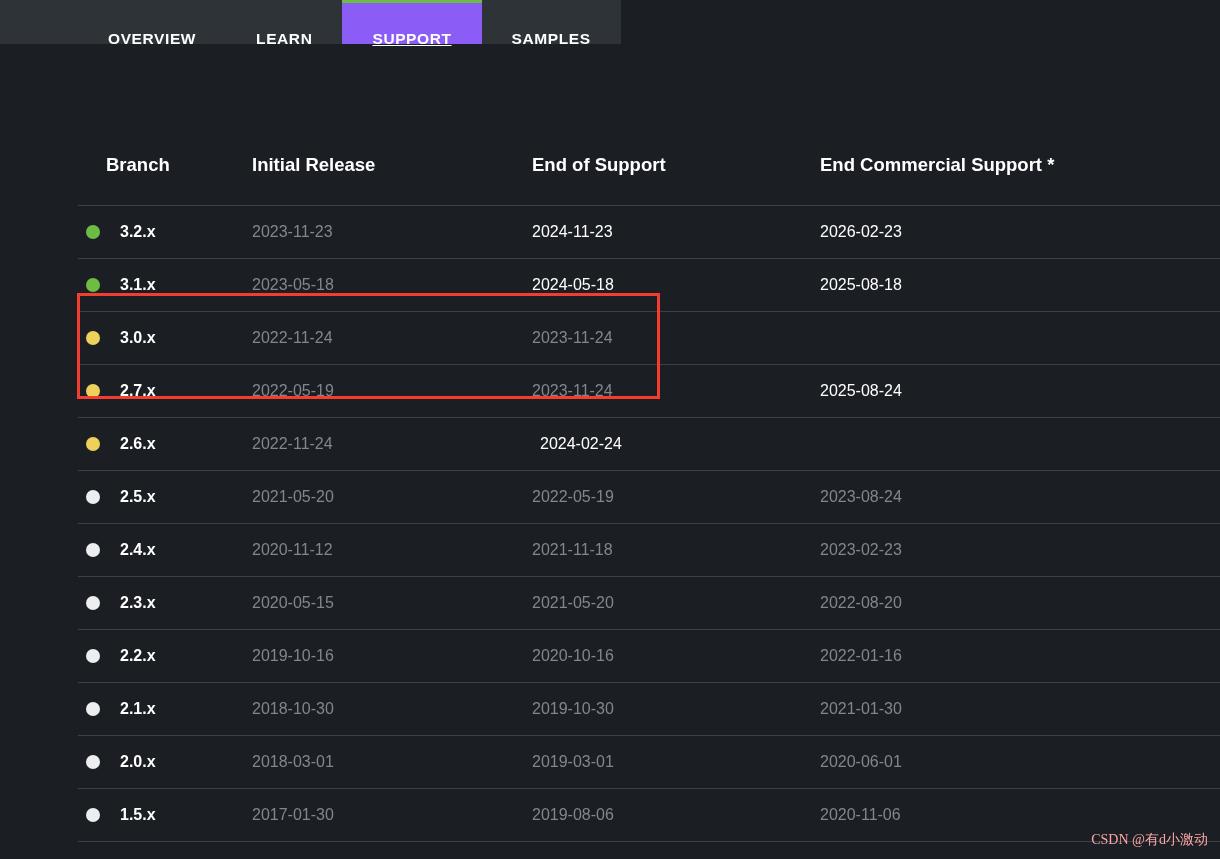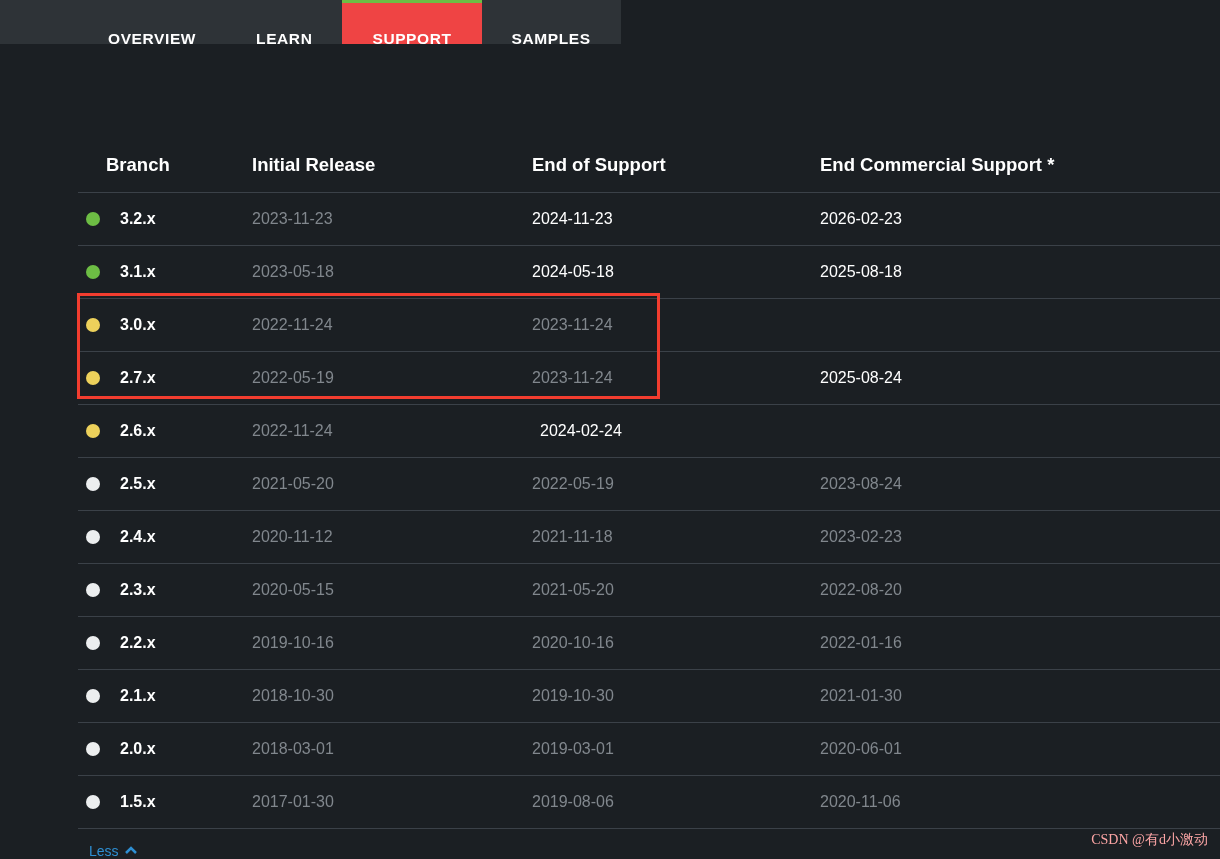--- a/index.html
+++ b/index.html
@@ -35,35 +35,36 @@
     color: #fff;
     font-weight: 800;
     font-size: 15.5px;
     letter-spacing: 0.6px;
     padding: 17px 30px;
     line-height: 44px;
     cursor: pointer;
     font-family: Arial, sans-serif;
   }
   .tab.active {
-    background: #ef4444;
+    background: #8b5cf6;
     border-top: 3px solid #6dbd44;
     line-height: 38px;
+    text-decoration: underline;
   }
   .content {
     padding: 110px 0 0 78px;
     width: 1220px;
   }
   .table {
     width: 100%;
   }
   .thead {
     display: flex;
     border-bottom: 1px solid #3b4148;
-    padding-bottom: 16px;
+    padding-bottom: 29px;
   }
   .thead .th {
     color: #fff;
     font-weight: 700;
     font-size: 18.5px;
   }
   .col-branch  { width: 174px; padding-left: 28px; }
   .col-initial { width: 280px; }
   .col-eos     { width: 288px; }
   .col-ecs     { flex: 1; }

